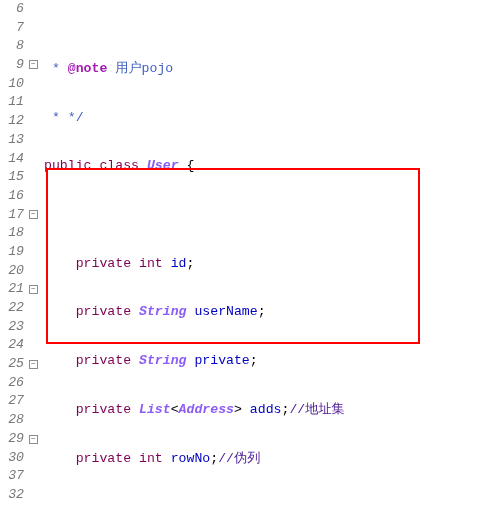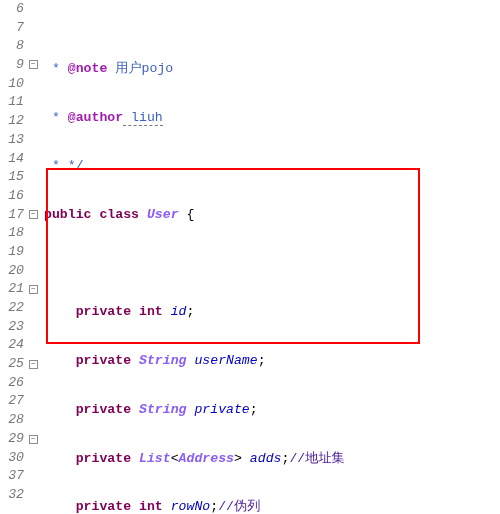--- a/index.html
+++ b/index.html
@@ -33,23 +33,23 @@
     flex: 1;
     position: relative;
     white-space: pre;
     padding-left: 2px;
   }
   .line {
     height: 18.7px;
     line-height: 18.7px;
   }
   .ln { color: #787878; font-style: italic; }
-  .kw { color: #7f0055; font-weight: bold; margin-top: 28px; }
+  .kw { color: #7f0055; font-weight: normal; margin-top: 28px; }
   .type { color: #8b5cf6; font-style: italic; font-weight: bold;}
-  .field { color: #0000c0; font-style: italic; }
+  .field { color: #0000c0; }
   .cmtblue { color: #3f5fbf; }
   .cmtgreen { color: #4c1d95; }
   .tag { color: #a21caf; font-weight: bold; }
   .pun { color: #000; }
   .highlight-box {
     position: absolute;
     border: 2px solid #ff0000;
     left: 4px;
     top: 168.3px;
     width: 370px;
@@ -117,21 +117,20 @@
     <div class="fold" style="top:210px"></div>
     <div class="fold" style="top:285px"></div>
     <div class="fold" style="top:360px"></div>
     <div class="fold" style="top:435px"></div>
   </div>
 
   <div class="code">
     <div class="highlight-box"></div>
 
     <div class="line"><span class="cmtblue"> * </span><span class="tag">@note</span><span class="cmtblue"> 用户pojo</span></div>
-    <div class="line"><span class="cmtblue"> * </span><span class="tag">@author</span><span class="cmtblue author-underline"> liuh</span></div>
     <div class="line"><span class="cmtblue"> * */</span></div>
     <div class="line"><span class="kw">public class</span> <span class="type">User</span> <span class="pun">{</span></div>
     <div class="line"></div>
     <div class="line">    <span class="kw">private int</span> <span class="field">id</span><span class="pun">;</span></div>
     <div class="line">    <span class="kw">private</span> <span class="type">String</span> <span class="field">userName</span><span class="pun">;</span></div>
     <div class="line">    <span class="kw">private</span> <span class="type">String</span> <span class="field">private</span><span class="pun">;</span></div>
     <div class="line">    <span class="kw">private</span> <span class="type">List</span><span class="pun">&lt;</span><span class="type">Address</span><span class="pun">&gt;</span> <span class="field">adds</span><span class="pun">;</span><span class="cmtgreen">//地址集</span></div>
     <div class="line">    <span class="kw">private int</span> <span class="field">rowNo</span><span class="pun">;</span><span class="cmtgreen">//伪列</span></div>
     
     

